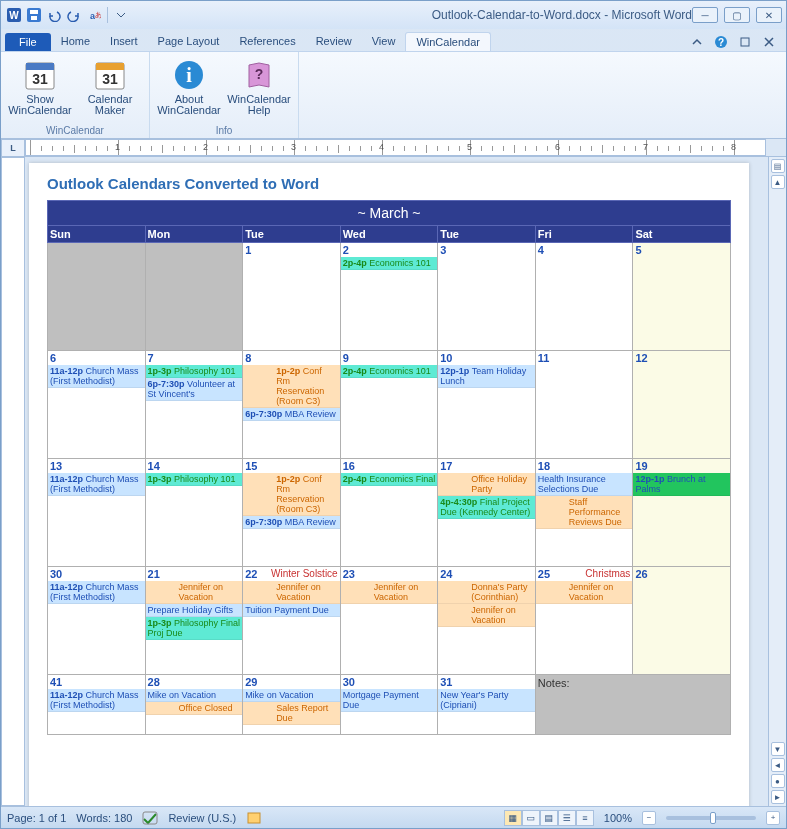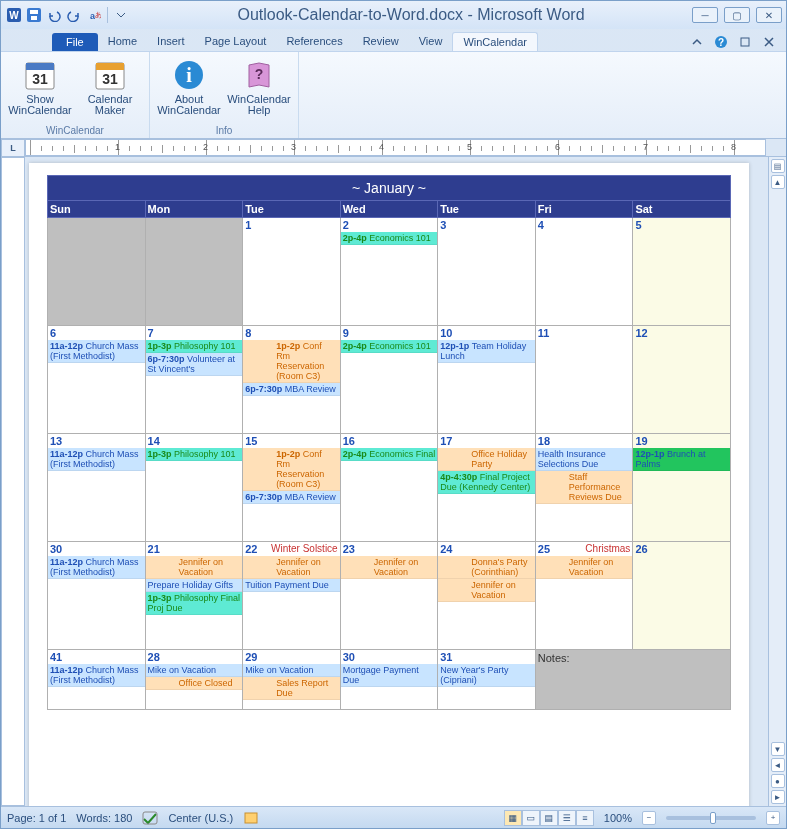--- a/index.html
+++ b/index.html
@@ -2,25 +2,25 @@
 <html><head>
 <meta charset="utf-8">
 <style>
 * { box-sizing: border-box; margin: 0; padding: 0; }
 body { font-family: "Segoe UI", Tahoma, sans-serif; font-size: 11px; background: #fff; width: 787px; height: 829px; overflow: hidden; }
 .window { width: 787px; height: 829px; background: linear-gradient(#dbe7f5,#c9dcf2); border:1px solid #7a9fc9; display:flex; flex-direction:column; }
 .titlebar { height: 28px; display:flex; align-items:center; padding: 0 4px; background: linear-gradient(#e8f0fb,#d4e4f7); }
 .qat { display:flex; gap:2px; align-items:center; }
 .qbtn { width:18px; height:18px; display:flex; align-items:center; justify-content:center; border-radius:2px; cursor:pointer; }
 .qsep { width:1px; height:16px; background:#a8c0de; margin:0 2px; }
-.title { flex:1; text-align:center; color:#3b5b84; font-size:16px; }
+.title { flex:1; text-align:right; color:#3b5b84; font-size:12px; }
 .winbtns { display:flex; gap:6px; }
 .winbtn { width:26px; height:16px; border:1px solid #7a9fc9; border-radius:2px; background:#eaf2fb; display:flex; align-items:center; justify-content:center; cursor:pointer; font-size:10px; color:#3b5b84; }
 .menubar { height:22px; display:flex; align-items:flex-end; padding:0 4px; }
-.filetab { background:#1e5bb8; color:#fff; padding:3px 14px; border-radius:3px 3px 0 0; font-size:11px; cursor:pointer;margin-left:47px; }
+.filetab { background:#1e5bb8; color:#fff; padding:3px 14px; border-radius:3px 3px 0 0; font-size:11px; cursor:pointer; }
 .mtab { padding:3px 10px; color:#2a4e7d; cursor:pointer; font-size:11px; border-radius:3px 3px 0 0; }
 .mtab.active { background:#f3f7fd; border:1px solid #c0d4ed; border-bottom:none; }
 .mbar-right { margin-left:auto; display:flex; gap:6px; align-items:center; padding-right:4px; }
 .ribbon { height:88px; background:linear-gradient(#f5f9fe,#e5eef9); border-top:1px solid #c0d4ed; border-bottom:1px solid #a8c0de; display:flex; }
 .rgroup { border-right:1px solid #c9dbef; padding:4px 8px 2px; display:flex; flex-direction:column; }
 .rbtns { display:flex; gap:8px; flex:1; }
 .rbtn { display:flex; flex-direction:column; align-items:center; justify-content:flex-start; width:62px; cursor:pointer; text-align:center; color:#2a4e7d; }
 .rbtn .ricon { width:34px; height:34px; margin:2px 0; display:flex; align-items:center; justify-content:center; }
 .rbtn span { line-height:11px; }
 .rlabel { text-align:center; color:#5a7aa6; font-size:10px; padding-top:1px; }
@@ -283,24 +283,25 @@
         <div class="tick s" style="left: 697px;"></div>
         <div class="tick " style="left: 708px;"></div>
         <div class="ticklabel" style="left: 705px;">8</div>
       </div>
   </div>
 
   <div class="docarea">
     <div class="vruler"></div>
     <div class="page-scroll">
       <div class="page">
+        <div class="doc-title">Outlook Calendars Converted to Word</div>
         <table class="cal">
           <tbody>
               <tr class="month-row">
-                <td colspan="7">~ January ~</td>
+                <td colspan="7">~ March ~</td>
               </tr>
           <tr class="dow" id="dowrow">
                 <td>Sun</td>
                 <td>Mon</td>
                 <td>Tue</td>
                 <td>Wed</td>
                 <td>Tue</td>
                 <td>Fri</td>
                 <td>Sat</td>
               </tr>
@@ -528,21 +529,21 @@
 
   <div class="statusbar">
     <span>Page: 1 of 1</span>
     <span>Words: 180</span>
     <span>
         <svg width="16" height="14">
           <path d="M2 8 L6 12 L14 3" fill="none" stroke="#2a8a2a" stroke-width="2"></path>
           <rect x="1" y="1" width="14" height="12" fill="none" stroke="#888" rx="2"></rect>
         </svg>
       </span>
-    <span>Center (U.S.)</span>
+    <span>Review (U.S.)</span>
     <span>
         <svg width="16" height="14">
           <rect x="2" y="2" width="12" height="10" fill="#ffd070" stroke="#c89030"></rect>
         </svg>
       </span>
     <span class="spacer"></span>
     <div class="viewbtns">
       <div class="vbtn active">▦</div>
       <div class="vbtn">▭</div>
       <div class="vbtn">▤</div>

